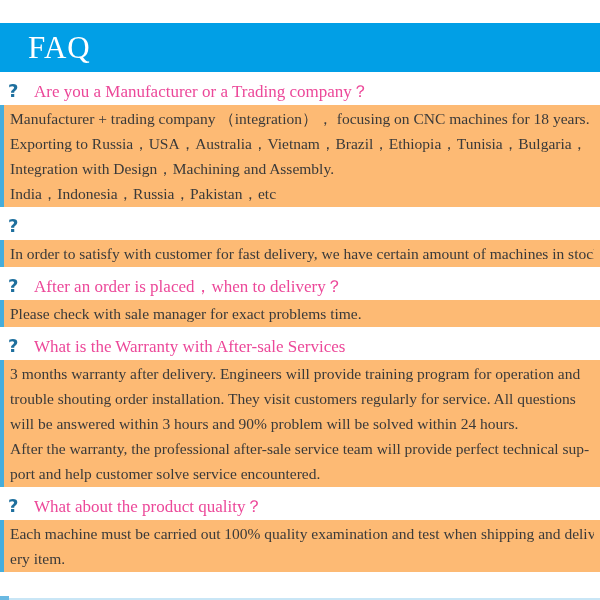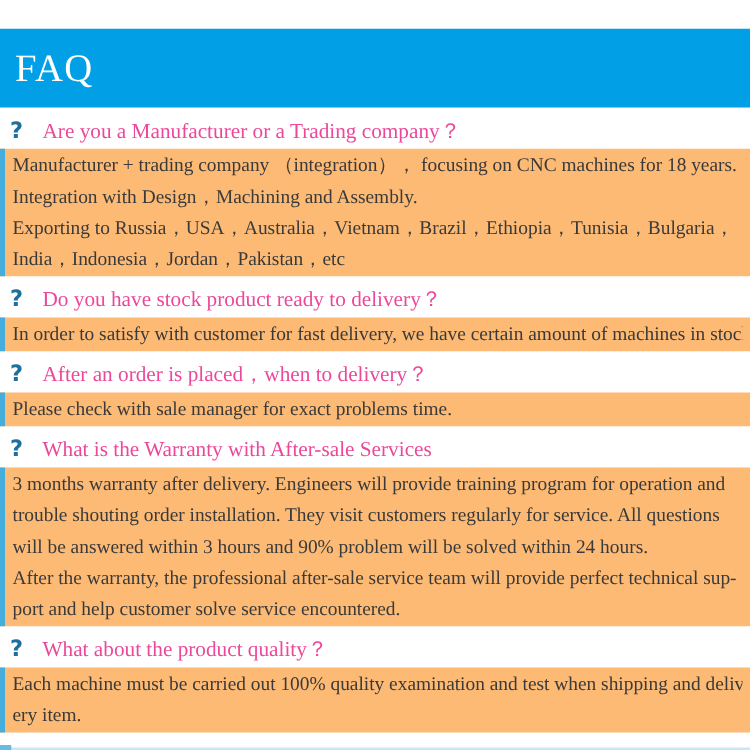--- a/index.html
+++ b/index.html
@@ -7,25 +7,25 @@
   .page {
     position: relative;
     width: 600px;
     height: 600px;
     background: #ffffff;
     overflow: hidden;
     font-family: "Liberation Serif", serif;
   }
   .top-strip { height: 23px; background: #ffffff; }
   .faq-header {
-    height: 63px;
+    height: 49px;
     background: #019fe6;
     display: flex;
     align-items: center;
-    padding-left: 12px;
+    padding-left: 28px;
   }
   .faq-header .title {
     color: #ffffff;
     font-size: 31px;
     letter-spacing: 1px;
     font-weight: normal;
   }
   .q-row {
     display: flex;
     align-items: baseline;
@@ -83,28 +83,27 @@
   <div class="faq-header">
     <span class="title">FAQ</span>
   </div>
 
   <div class="q-row">
     <span class="q-icon">?</span>
     <span class="q-text">Are you a Manufacturer or a Trading company？</span>
   </div>
   <div class="answer">
     <div class="line">Manufacturer + trading company （integration）， focusing on CNC machines for 18 years.</div>
+    <div class="line">Exporting to Russia，USA，Australia，Vietnam，Brazil，Ethiopia，Tunisia，Bulgaria，</div>
     <div class="line">Integration with Design，Machining and Assembly.</div>
-    <div class="line">Exporting to Russia，USA，Australia，Vietnam，Brazil，Ethiopia，Tunisia，Bulgaria，</div>
-    <div class="line">India，Indonesia，Jordan，Pakistan，etc</div>
+    <div class="line">India，Indonesia，Russia，Pakistan，etc</div>
   </div>
 
   <div class="q-row">
     <span class="q-icon">?</span>
-    <span class="q-text">Do you have stock product ready to delivery？</span>
   </div>
   <div class="answer">
     <div class="line">In order to satisfy with customer for fast delivery, we have certain amount of machines in stock.</div>
   </div>
 
   <div class="q-row">
     <span class="q-icon">?</span>
     <span class="q-text">After an order is placed，when to delivery？</span>
   </div>
   <div class="answer">

